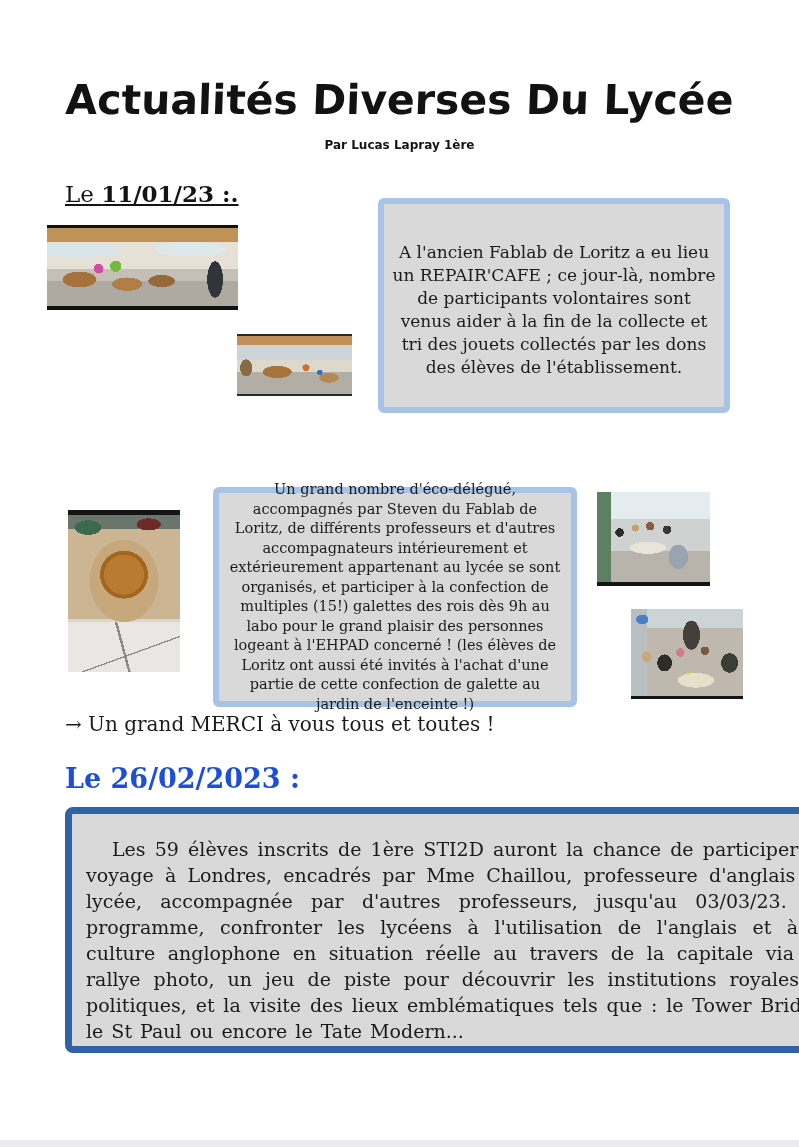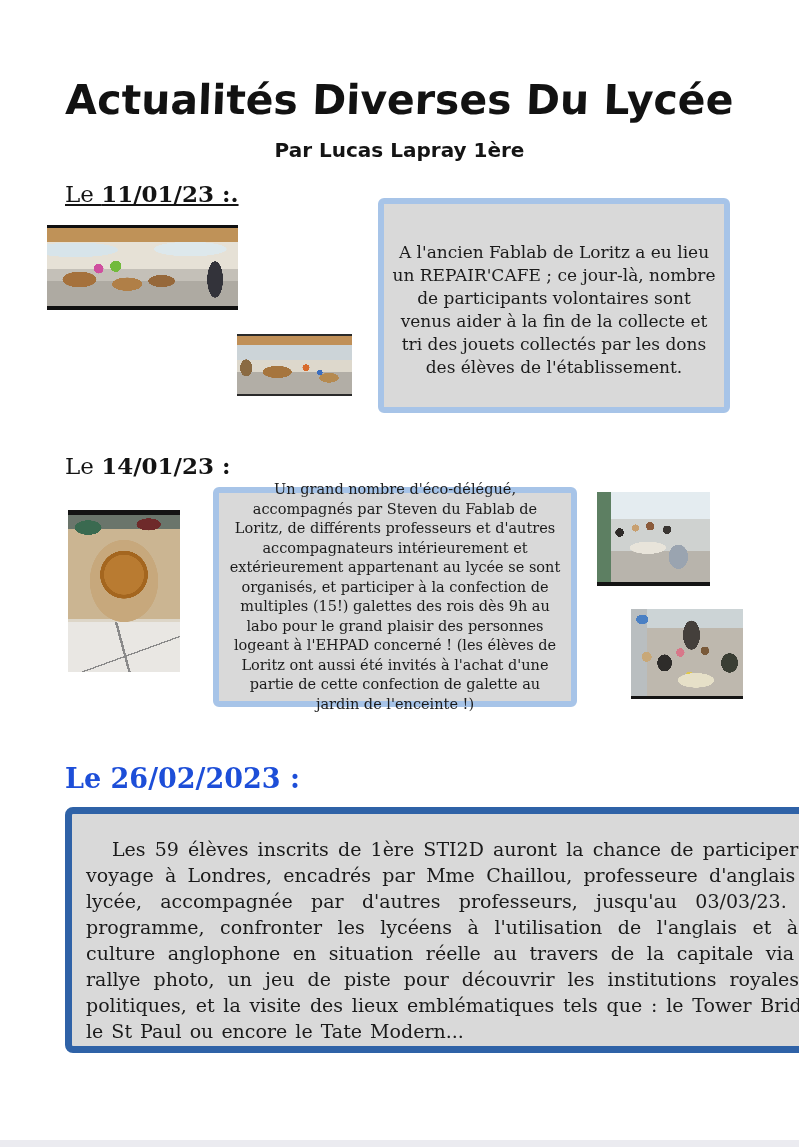--- a/index.html
+++ b/index.html
@@ -18,21 +18,21 @@
     text-align:center;
     font-family:"DejaVu Sans","Liberation Sans",sans-serif;
     font-weight:700; font-size:41px; letter-spacing:0px;
     color:#121212;
     transform:skewX(-2deg);
   }
   .byline {
     position:absolute; left:0; top:138px; width:100%;
     text-align:center;
     font-family:"DejaVu Sans","Liberation Sans",sans-serif;
-    font-weight:700; font-size:20px; color:#141414;
+    font-weight:700; font-size:12px; color:#141414;
   }
   
   .h-date { position:absolute; left:65px; font-size:23px; color:#141414; }
   .h1 { top:180px;text-decoration:underline; }
   .h2 { top:452px; }
   .h-date strong { font-weight:700; }
   .h3 {
     position:absolute; left:65px; top:763px;
     font-size:27px; font-weight:700; color:#1d4ed8;
   }
@@ -148,31 +148,31 @@
   <div class="h-date h1"><span>Le </span><strong>11/01/23 :.</strong></div>
 
   <div class="photo photoA"></div>
 
   <div class="tbox tbox-light box1">
     <p>A l'ancien Fablab de Loritz a eu lieu un REPAIR'CAFE ; ce jour-là, nombre de participants volontaires sont venus aider à la fin de la collecte et tri des jouets collectés par les dons des élèves de l'établissement.</p>
   </div>
 
   <div class="photo photoB"></div>
 
-  <div class="h-date h2"><span>Le </span><strong>14/01/23 :</strong></div>
 
   <div class="photo photoC"></div>
 
   <div class="tbox tbox-light box2">
     <p>Un grand nombre d'éco-délégué, accompagnés par Steven du Fablab de Loritz, de différents professeurs et d'autres accompagnateurs intérieurement et extérieurement appartenant au lycée se sont organisés, et participer à la confection de multiples (15!) galettes des rois dès 9h au labo pour le grand plaisir des personnes logeant à l'EHPAD concerné ! (les élèves de Loritz ont aussi été invités à l'achat d'une partie de cette confection de galette au jardin de l'enceinte !)</p>
   </div>
 
   <div class="photo photoD"></div>
   <div class="photo photoE"></div>
 
+  <div class="thanks">→ Un grand MERCI à vous tous et toutes !</div>
 
   <div class="h3">Le 26/02/2023 :</div>
 
   <div class="tbox tbox-dark box3">
     <p>Les 59 élèves inscrits de 1ère STI2D auront la chance de participer au voyage à Londres, encadrés par Mme Chaillou, professeure d'anglais du lycée, accompagnée par d'autres professeurs, jusqu'au 03/03/23.  Au programme, confronter les lycéens à l'utilisation de l'anglais et à la culture anglophone en situation réelle au travers de la capitale via un rallye photo, un jeu de piste pour découvrir les institutions royales et politiques, et la visite des lieux emblématiques tels que : le Tower Bridge, le St Paul ou encore le Tate Modern...</p>
   </div>
 
   <div class="page-gap"></div>
 
 </div>

